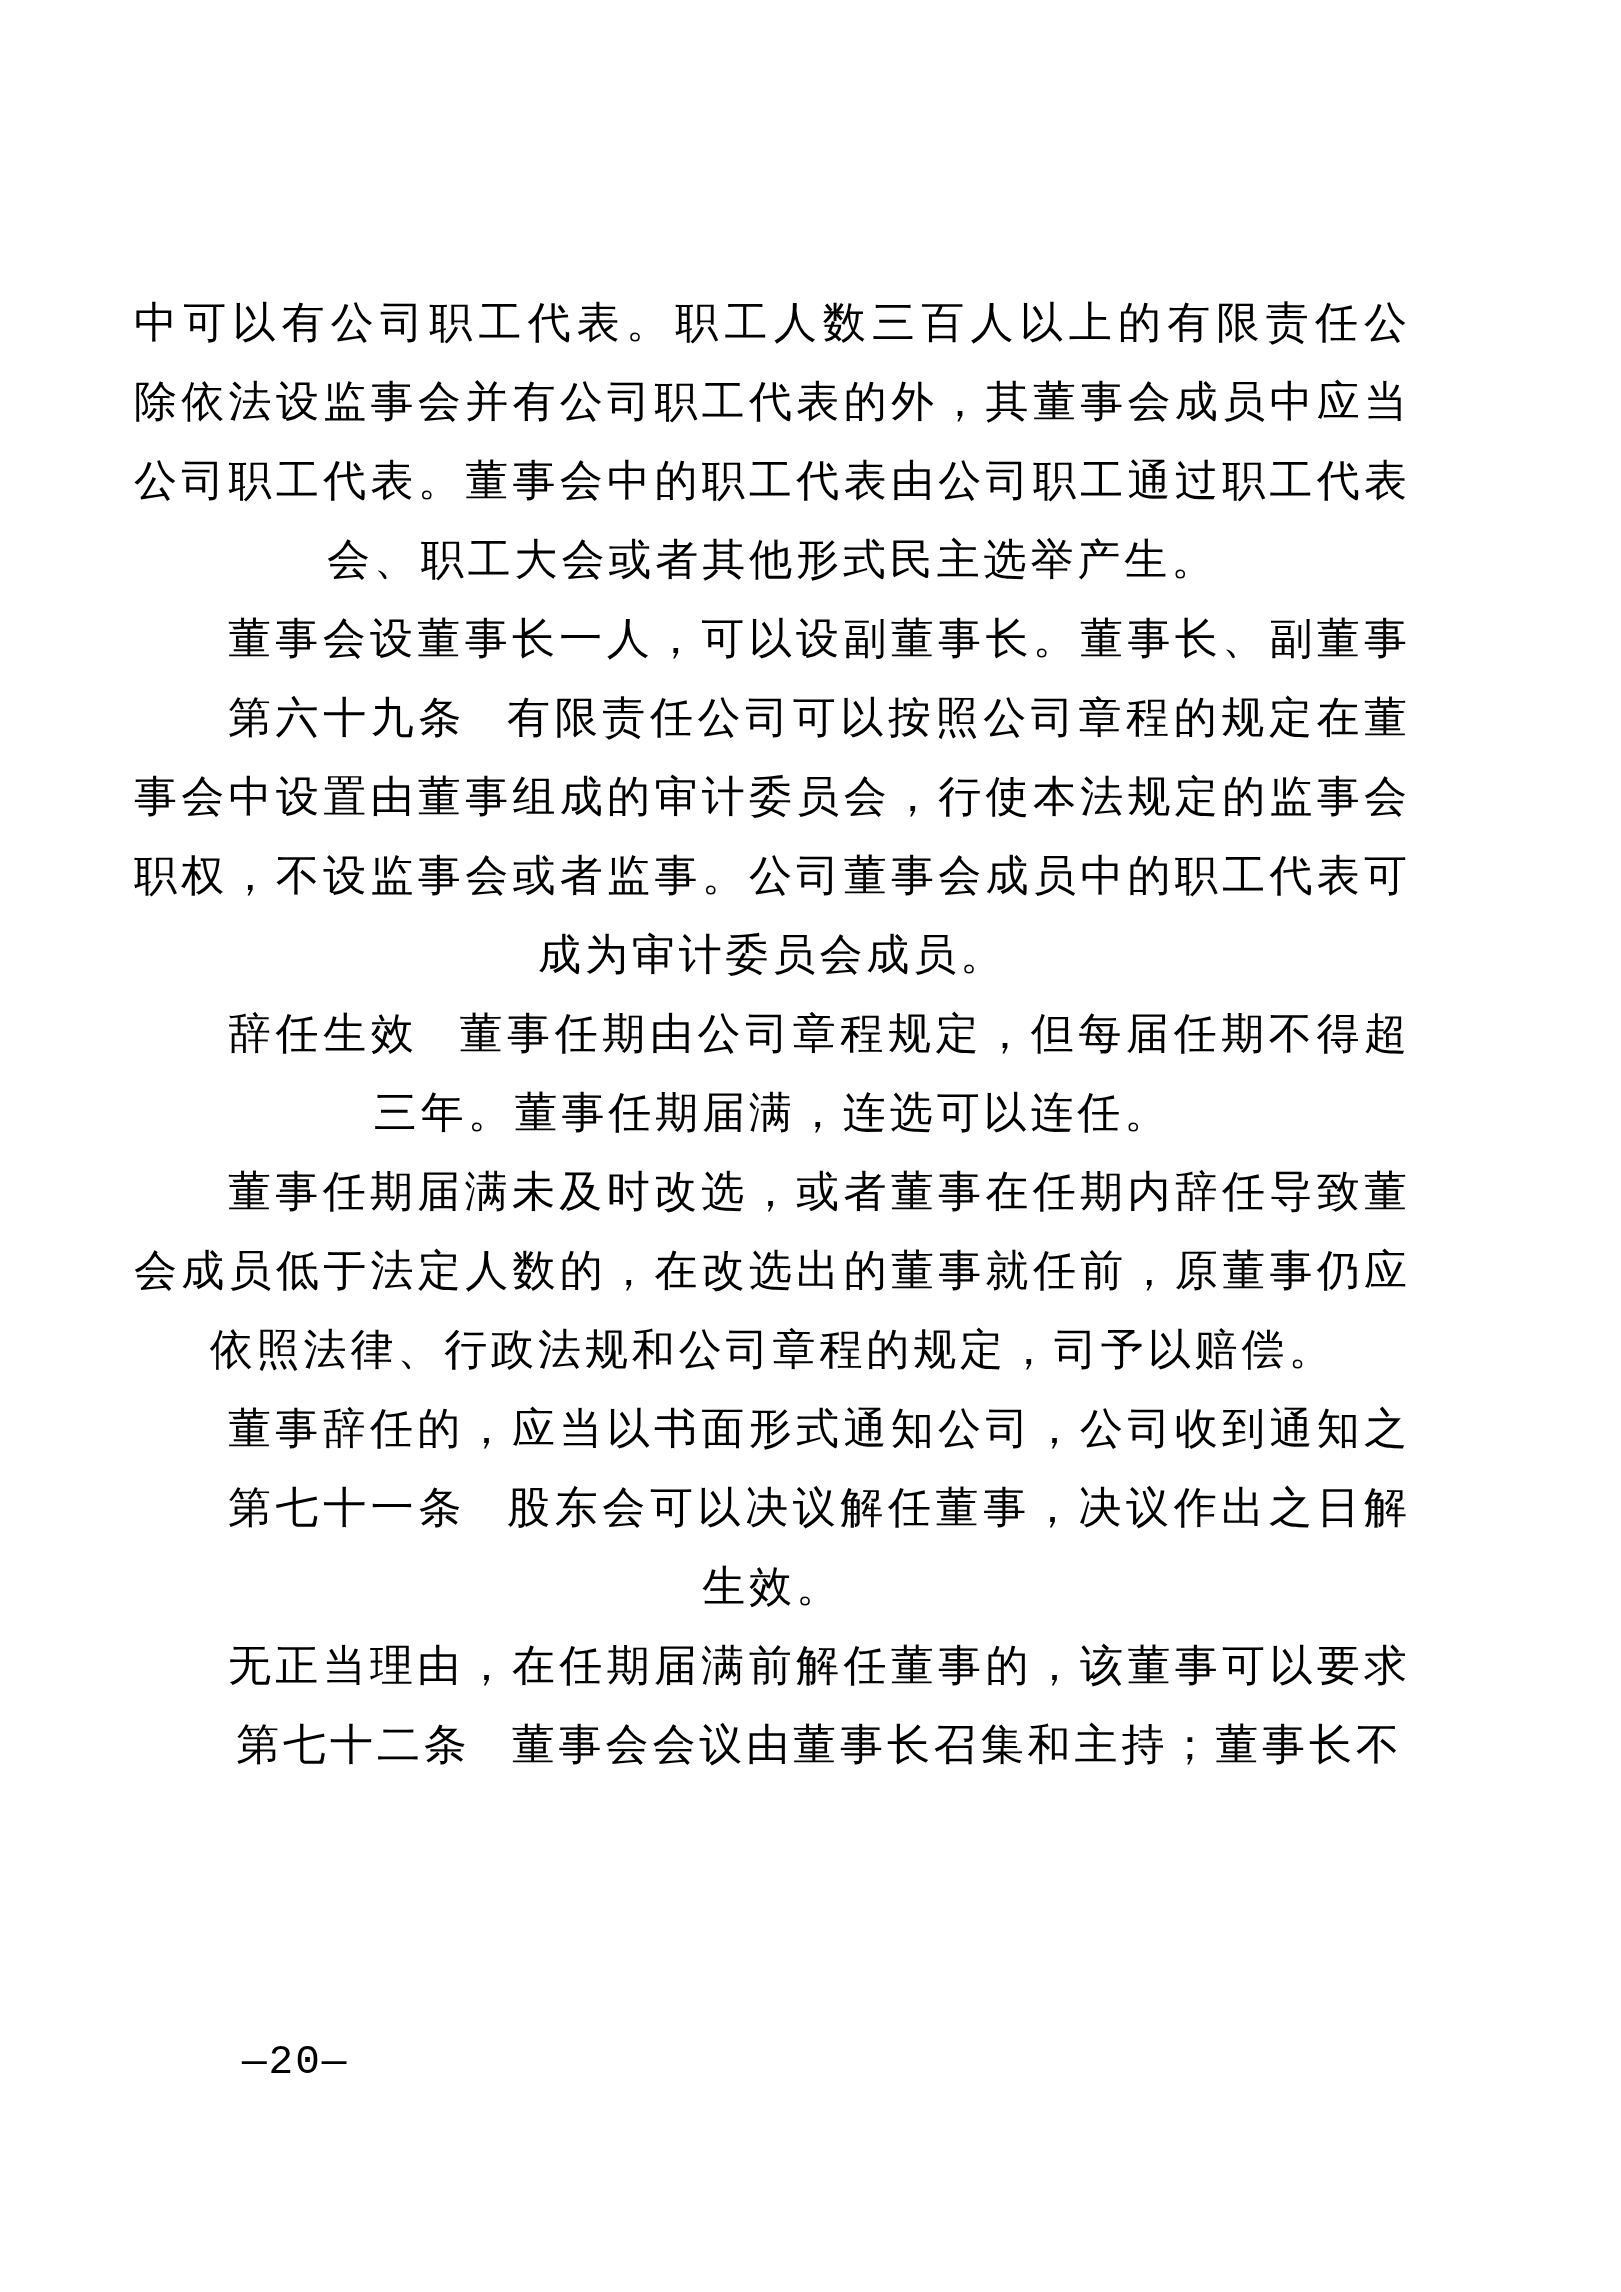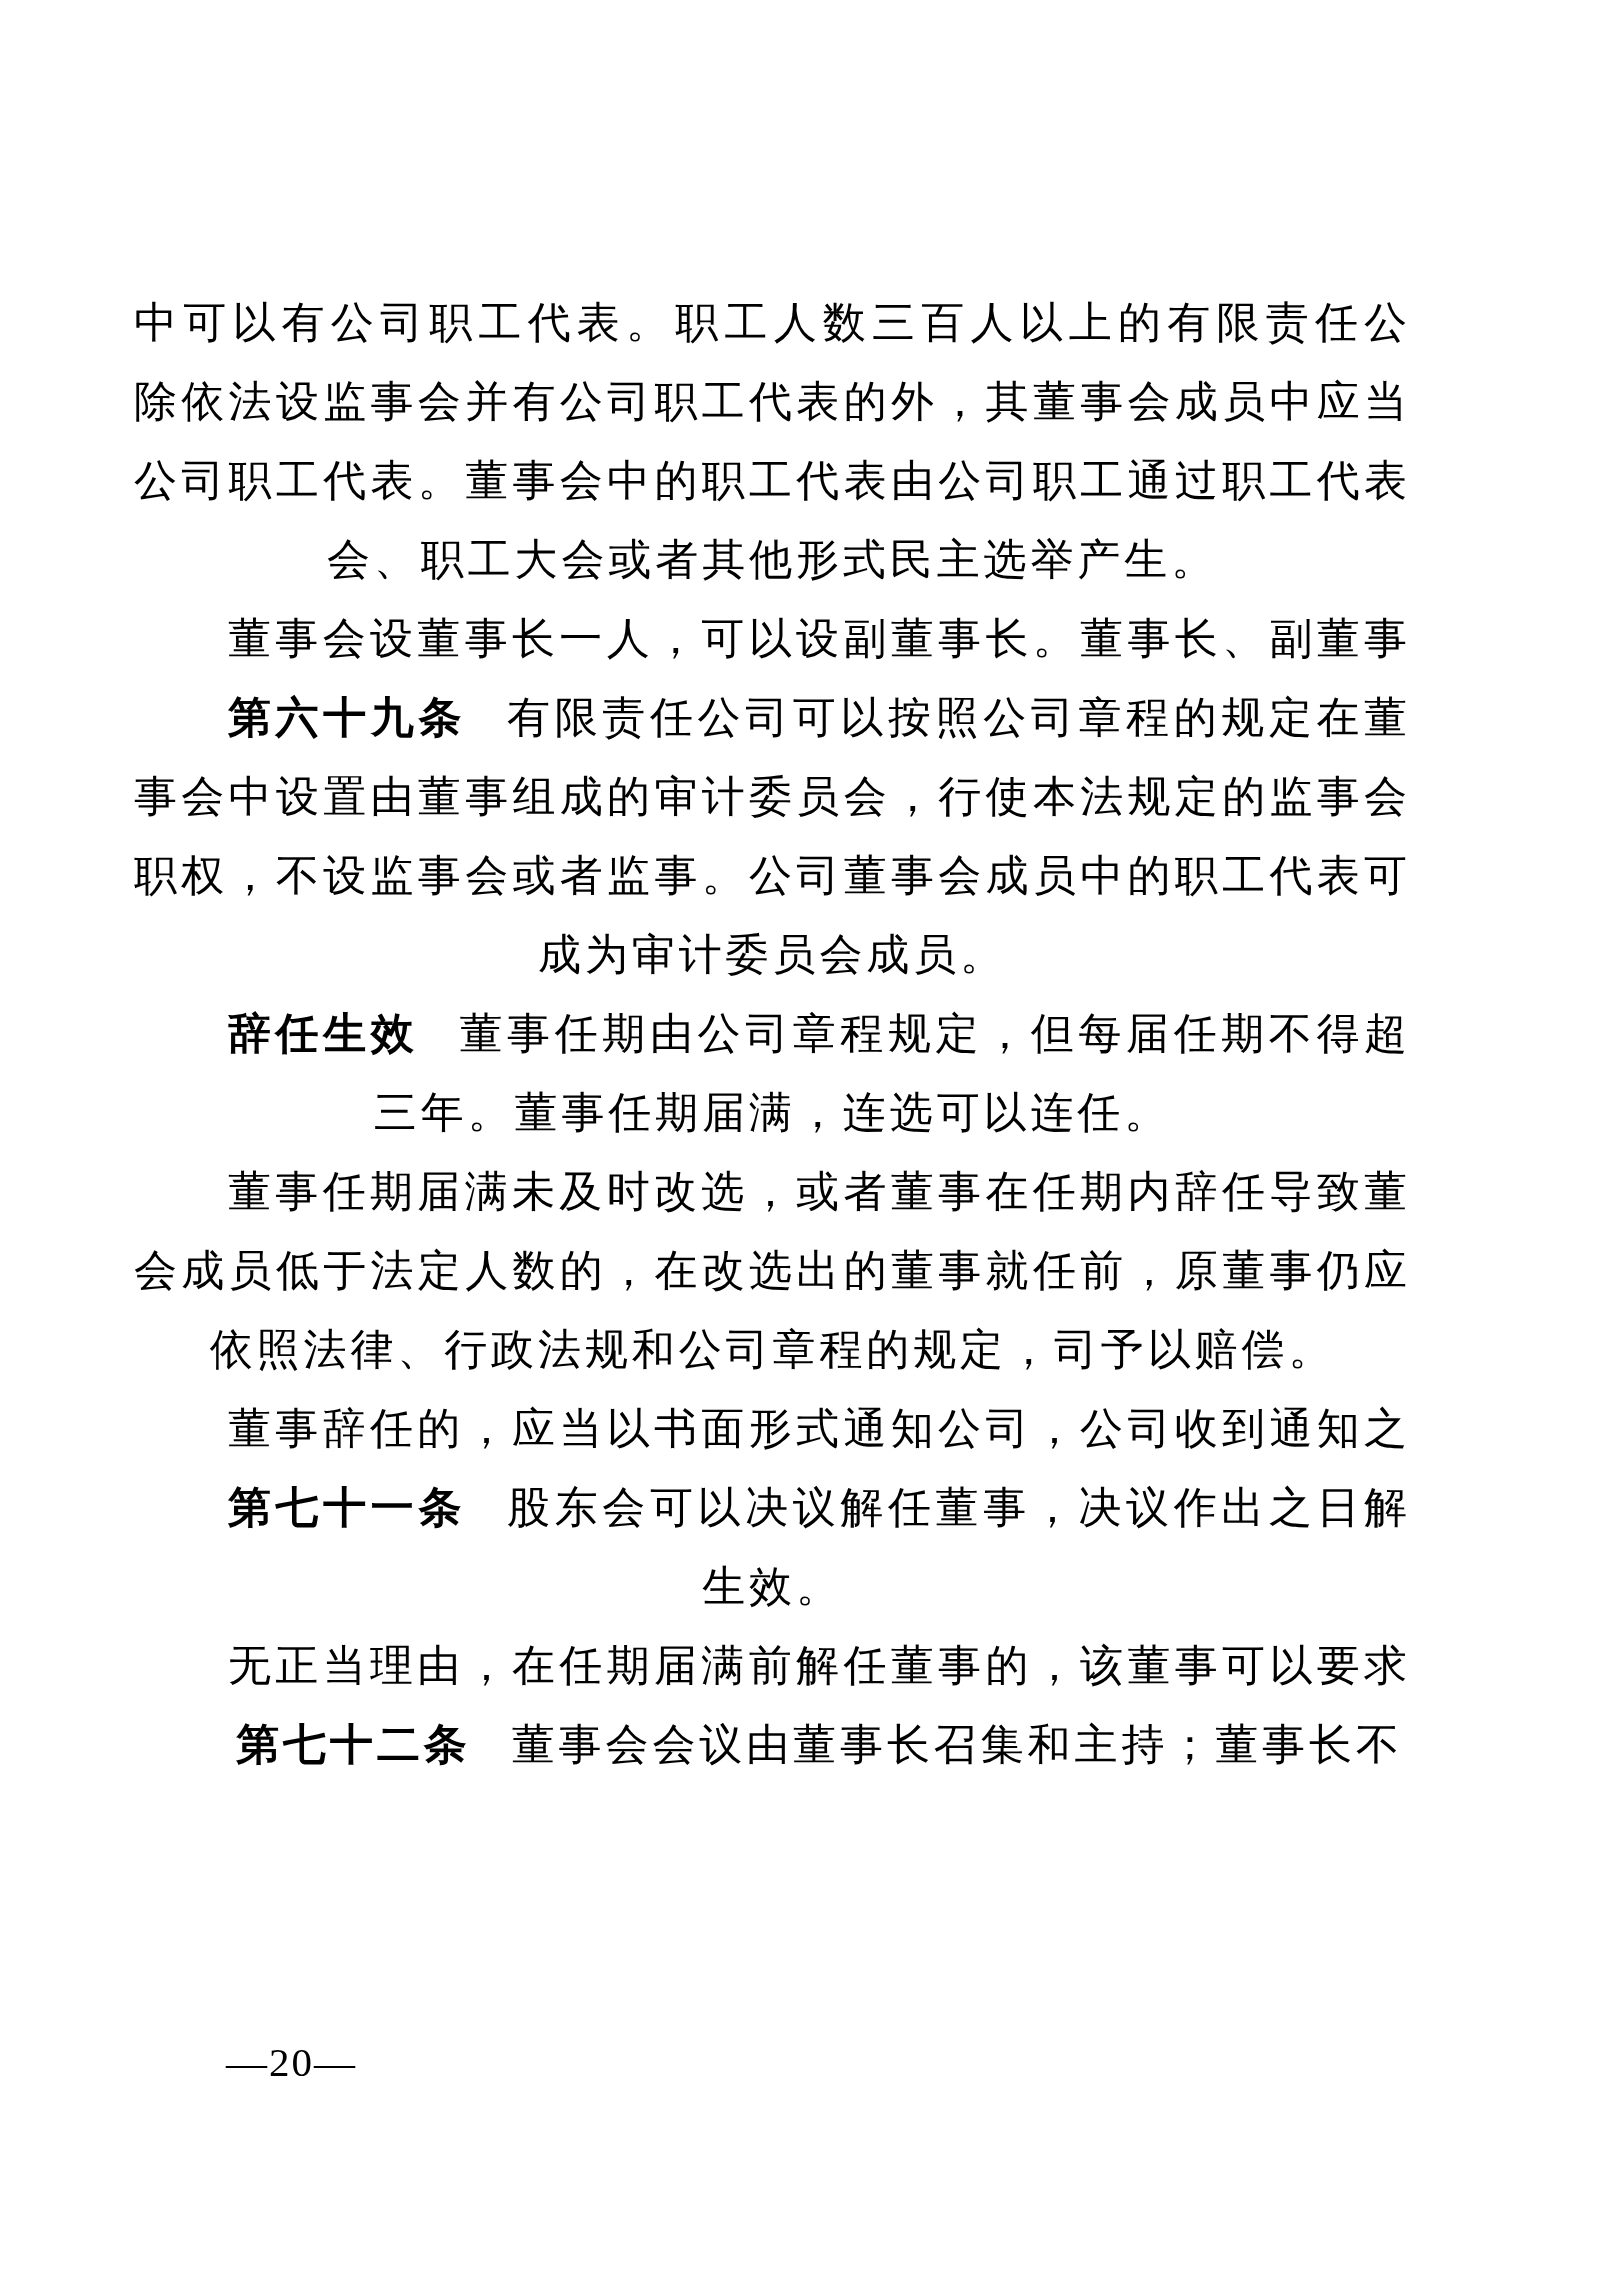--- a/index.html
+++ b/index.html
@@ -36,31 +36,31 @@
   }
   .line.full {
     text-align: justify;
     text-align-last: justify;
   }
   .line.indent {
     text-indent: 94px;
   }
   .head {
     font-family: "Liberation Sans", "DejaVu Sans", sans-serif;
-    font-weight: 700;
+    font-weight: 400;
     margin-right: 41px;
   }
   .footer {
     position: absolute;
-    left: 226px;
+    left: 242px;
     top: 2041px;
     font-size: 41px;
     line-height: 43px;
     letter-spacing: 2px;
-    font-family: Liberation Serif, serif;
+    font-family: Liberation Mono, monospace;
     text-align: right;
   }
 </style>
 </head>
 <body>
 
 <div class="page">
   <div class="text-block" id="lines">
       <div class="line full"><span>中可以有公司职工代表。职工人数三百人以上的有限责任公司，</span></div>
       <div class="line full"><span>除依法设监事会并有公司职工代表的外，其董事会成员中应当有</span></div>

